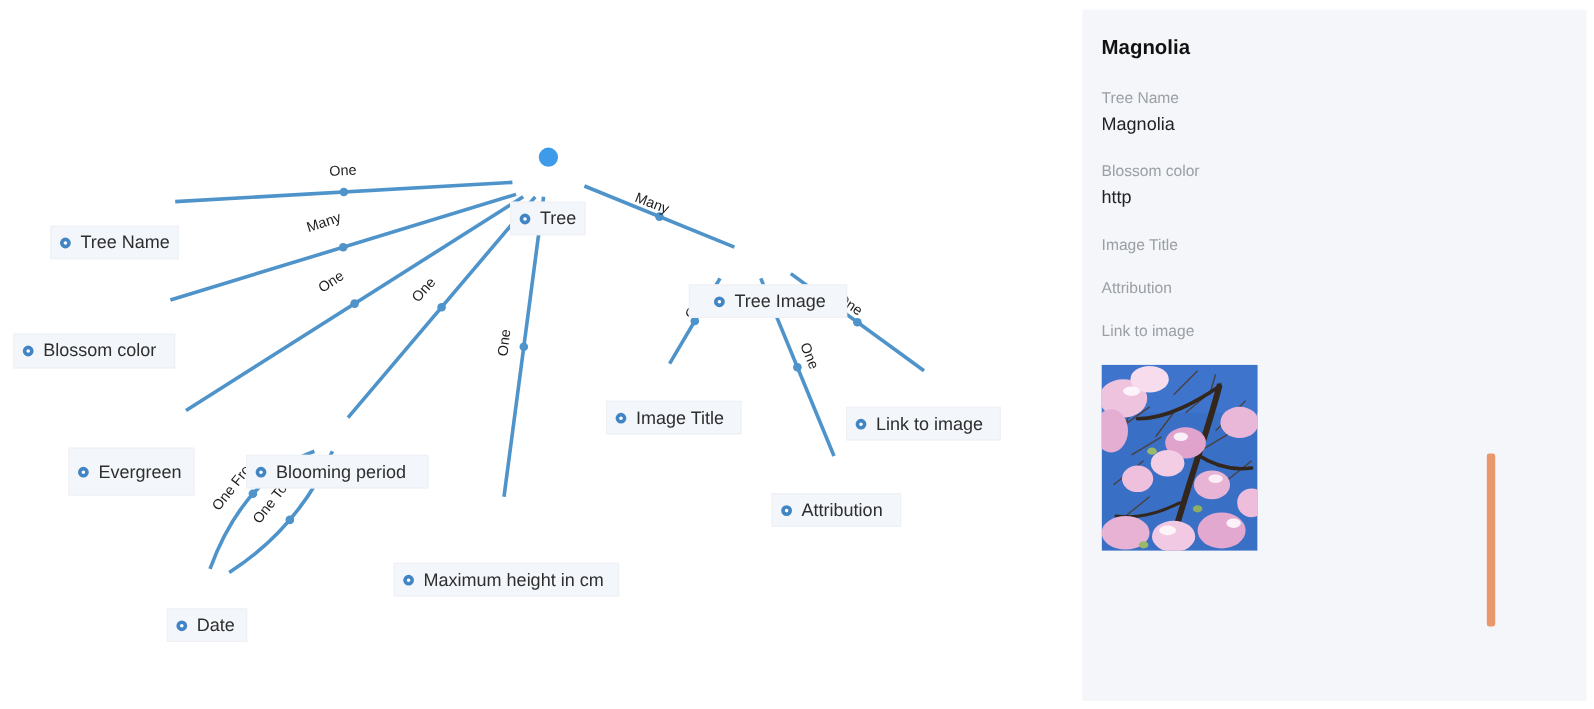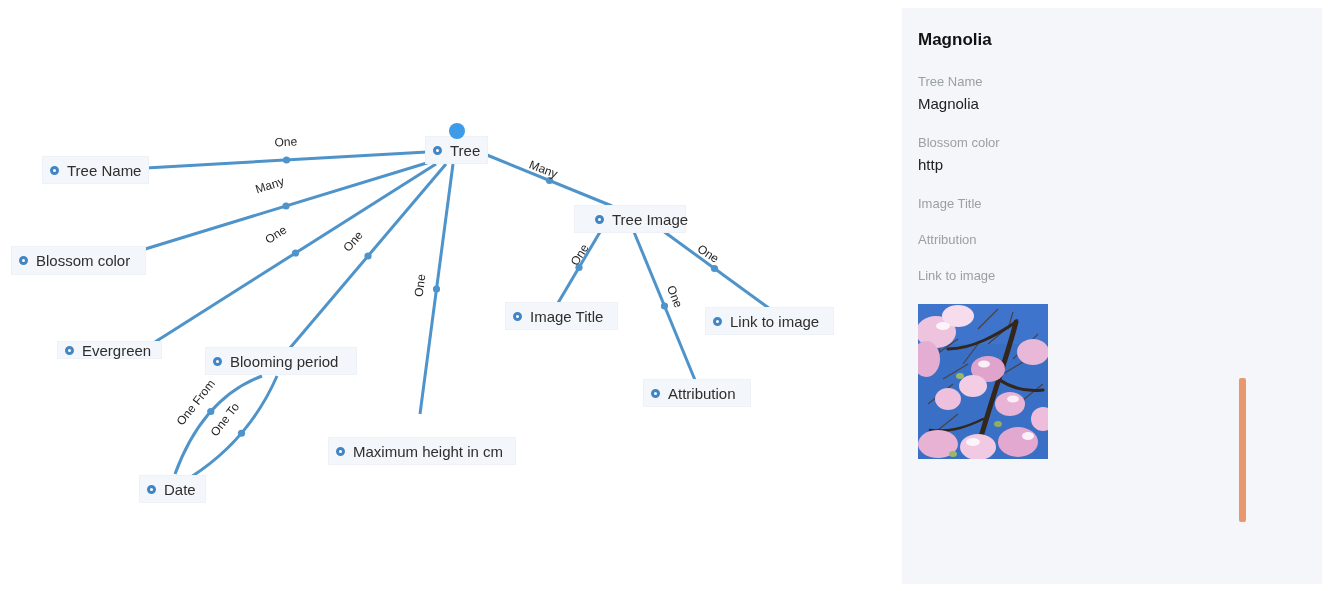--- a/index.html
+++ b/index.html
@@ -7,21 +7,21 @@
   body { font-family: "Liberation Sans", sans-serif; }
   .stage { position: relative; width: 1328px; height: 591px; background: #ffffff; overflow: hidden; }
 
   
   .graph-area { position: absolute; left: 0; top: 0; width: 902px; height: 591px; }
   .graph-area svg { position: absolute; left: 0; top: 0; }
   .edge-label { font-family: "Liberation Sans", sans-serif; font-size: 12px; fill: #1f1f1f; text-anchor: middle; }
   .graph-node {
     position: absolute; display: flex; align-items: center; gap: 8px;
     background: #f3f6fa; border: 1px solid #eef1f5; padding-left: 7px;
-    font-size: 15px; color: #2e2e2e; white-space: nowrap; cursor: pointer;
+    font-size: 15px; color: #2e2e2e; white-space: nowrap; cursor: pointer; margin-top: 32px;
   }
   .ring {
     display: inline-block; width: 9px; height: 9px; border-radius: 50%;
     border: 3px solid #4285c4; background: #ffffff; flex: 0 0 auto;
   }
   .sel-dot {
     position: absolute; width: 16px; height: 16px; border-radius: 50%;
     background: #3d9be9;
   }
 
@@ -88,37 +88,37 @@
         </div>
         <div class="sel-dot" style="background: rgb(61, 155, 233); left: 448.5px; top: 123px;"></div>
         <div class="graph-node" style="left: 42px; top: 156px; width: 107px; height: 28px;">
           <span class="ring" style="border-color: rgb(66, 133, 196);"></span>
           <span>Tree Name</span>
         </div>
         <div class="graph-node" style="left: 11px; top: 246px; width: 135px; height: 29px;">
           <span class="ring" style="border-color: rgb(66, 133, 196);"></span>
           <span>Blossom color</span>
         </div>
-        <div class="graph-node" style="left: 57px; top: 341px; width: 105px; height: 18px; text-align: right;">
+        <div class="graph-node" style="left: 57px; top: 341px; width: 105px; height: 40px; text-align: right;">
           <span class="ring" style="border-color: rgb(66, 133, 196);"></span>
           <span>Evergreen</span>
         </div>
         <div class="graph-node" style="left: 205px; top: 347px; width: 152px; height: 28px;">
           <span class="ring" style="border-color: rgb(66, 133, 196);"></span>
           <span>Blooming period</span>
         </div>
         <div class="graph-node" style="left: 139px; top: 475px; width: 67px; height: 28px;">
           <span class="ring" style="border-color: rgb(66, 133, 196);"></span>
           <span>Date</span>
         </div>
         <div class="graph-node" style="left: 328px; top: 437px; width: 188px; height: 28px;">
           <span class="ring" style="border-color: rgb(66, 133, 196);"></span>
           <span>Maximum height in cm</span>
         </div>
-        <div class="graph-node" style="left: 574px; top: 205px; width: 112px; height: 28px; padding-left: 20px;">
+        <div class="graph-node" style="left: 574px; top: 205px; width: 132px; height: 28px; padding-left: 20px;">
           <span class="ring" style="border-color: rgb(66, 133, 196);"></span>
           <span>Tree Image</span>
         </div>
         <div class="graph-node" style="left: 505px; top: 302px; width: 113px; height: 28px;">
           <span class="ring" style="border-color: rgb(66, 133, 196);"></span>
           <span>Image Title</span>
         </div>
         <div class="graph-node" style="left: 643px; top: 379px; width: 108px; height: 28px;">
           <span class="ring" style="border-color: rgb(66, 133, 196);"></span>
           <span>Attribution</span>

